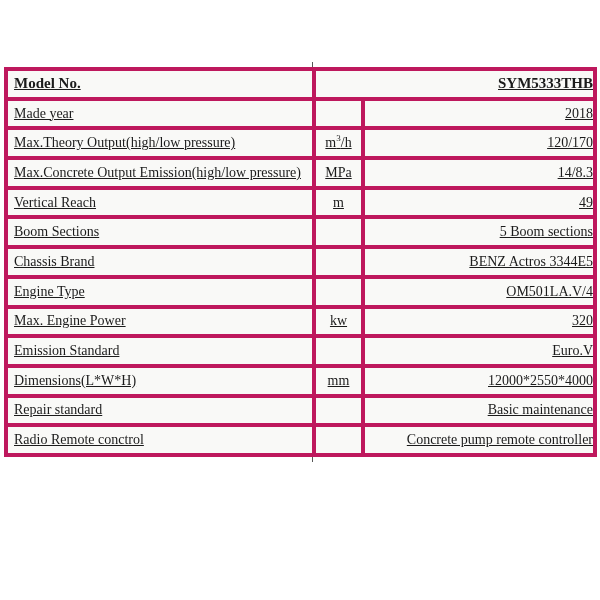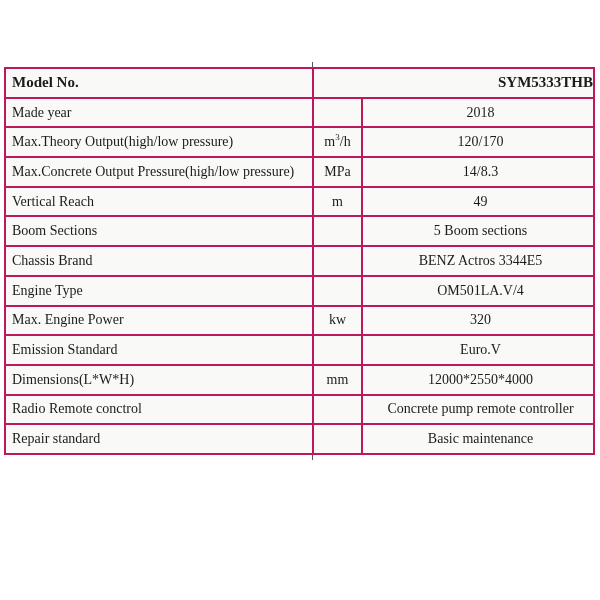--- a/index.html
+++ b/index.html
@@ -19,32 +19,33 @@
   }
   table.spec {
     border-collapse: collapse;
     width: 100%;
     table-layout: fixed;
   }
   col.c1 { width: 308px; }
   col.c2 { width: 49px; }
   col.c3 { width: 232px; }
   td {
-    border: 2px solid #be185d;
+    border: 4px solid #be185d;
     height: 29.7px;
     font-size: 14px;
     padding: 0;
     vertical-align: middle;
     background: #f9f9f7;
     overflow: hidden;
     white-space: nowrap;
+    text-decoration: underline;
   }
   td.label { padding-left: 6px; text-align: left; }
   td.unit  { text-align: center; margin-left: 21px; }
-  td.value { padding-left: 5px; text-align: center; }
+  td.value { padding-left: 5px; text-align: right; }
   td.model { text-align: right; }
   .bold { font-weight: bold; }
   td.header-cell { font-size: 15px; }
   sup.unit-sup { font-size: 9px; line-height: 0; }
   
   .tail {
     position: absolute;
     left: 308px;
     width: 1px;
     background: #565656;
@@ -78,21 +79,21 @@
       <td class="value">2018</td>
     </tr>
 
     <tr>
       <td class="label">Max.Theory Output(high/low pressure)</td>
       <td class="unit"><span>m</span><sup class="unit-sup">3</sup><span>/h</span></td>
       <td class="value">120/170</td>
     </tr>
 
     <tr>
-      <td class="label">Max.Concrete Output Pressure(high/low pressure)</td>
+      <td class="label">Max.Concrete Output Emission(high/low pressure)</td>
       <td class="unit"><span>MPa</span><sup class="unit-sup"></sup><span></span></td>
       <td class="value">14/8.3</td>
     </tr>
 
     <tr>
       <td class="label">Vertical Reach</td>
       <td class="unit"><span>m</span><sup class="unit-sup"></sup><span></span></td>
       <td class="value">49</td>
     </tr>
 
@@ -128,26 +129,26 @@
     </tr>
 
     <tr>
       <td class="label">Dimensions(L*W*H)</td>
       <td class="unit"><span>mm</span><sup class="unit-sup"></sup><span></span></td>
       <td class="value">12000*2550*4000</td>
     </tr>
 
 
     <tr>
+      <td class="label">Repair standard</td>
+      <td class="unit"><span></span><sup class="unit-sup"></sup><span></span></td>
+      <td class="value">Basic maintenance</td>
+    </tr>
+
+    <tr>
       <td class="label">Radio Remote conctrol</td>
       <td class="unit"><span></span><sup class="unit-sup"></sup><span></span></td>
       <td class="value">Concrete pump remote controller</td>
-    </tr>
-
-    <tr>
-      <td class="label">Repair standard</td>
-      <td class="unit"><span></span><sup class="unit-sup"></sup><span></span></td>
-      <td class="value">Basic maintenance</td>
     </tr>
 
   </tbody>
     </table>
 </div>
 
 </body></html>

